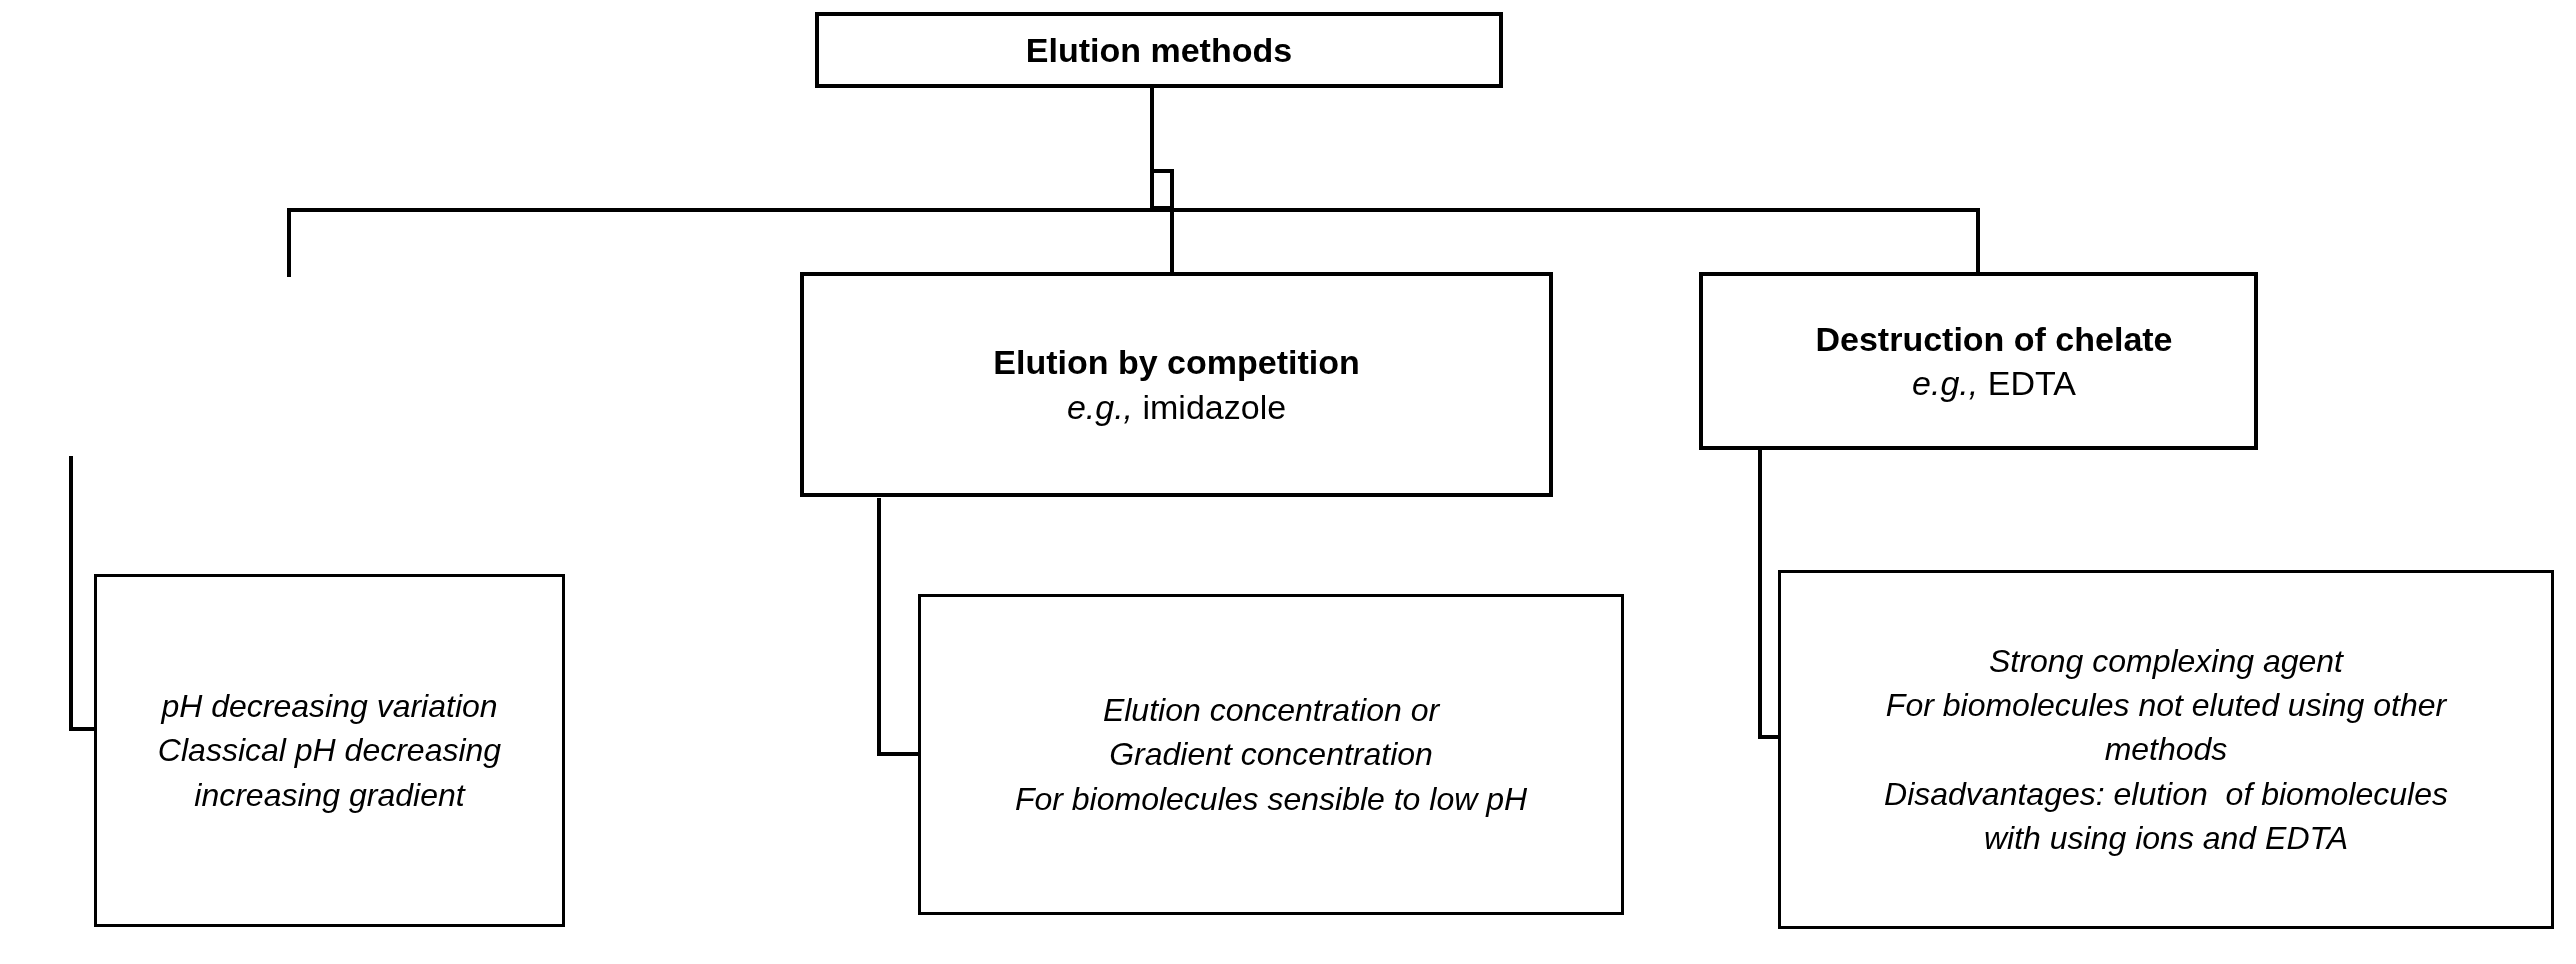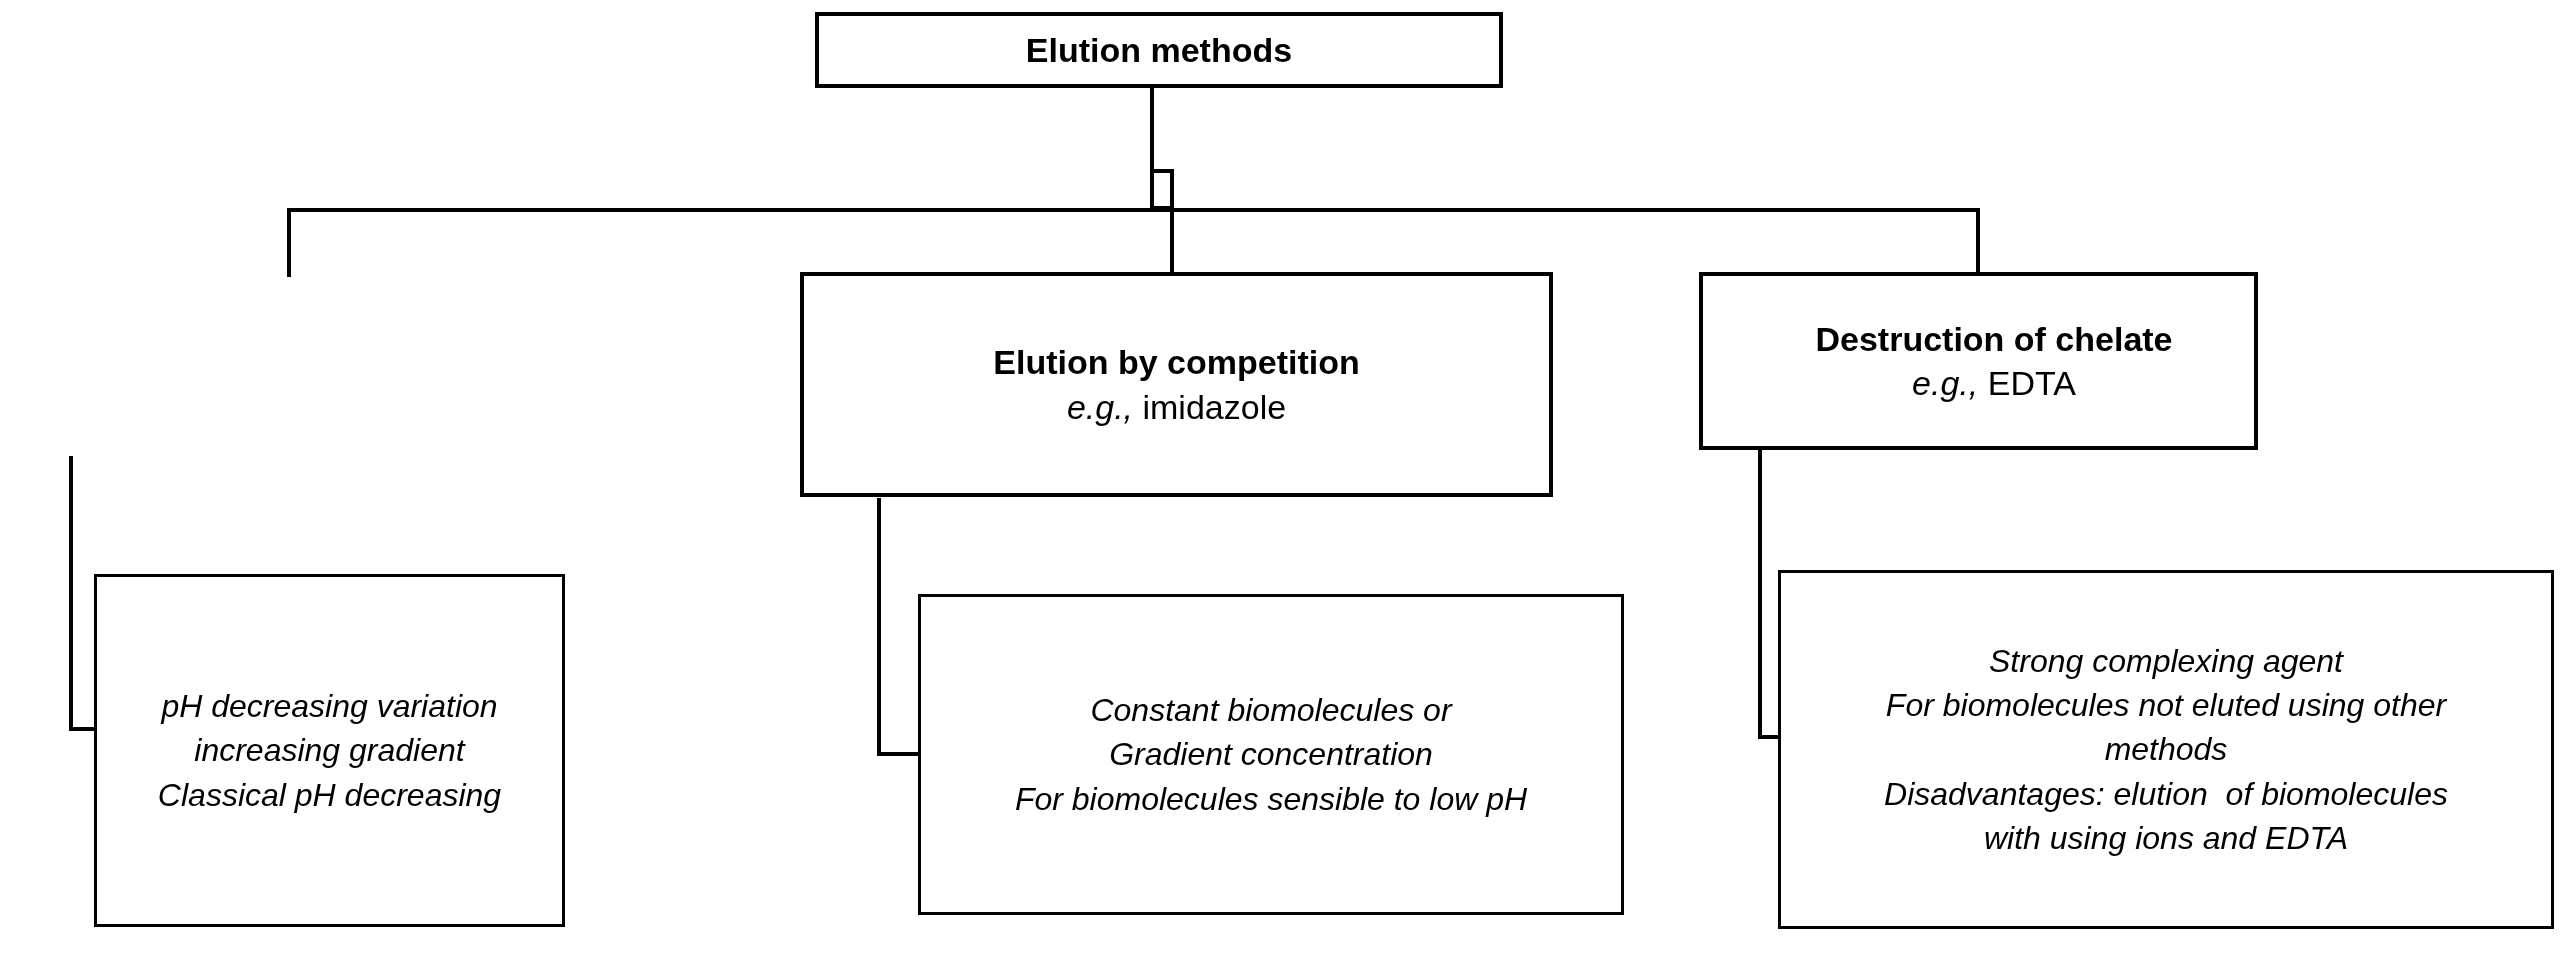--- a/index.html
+++ b/index.html
@@ -93,34 +93,34 @@
   <div class="conn vline" style="left:1170px; top:208px; width:4.1px; height:65px;"></div>
 
   <div class="conn vline" style="left:1976px; top:208px; width:4.1px; height:68px;"></div>
 
 
   <div class="conn vline thin" style="left:69px; top:456px; width:3.5px; height:274px;"></div>
   <div class="conn hline thin" style="left:69px; top:727px; width:29px; height:3.5px;"></div>
 
   <div class="node thin detail" style="left:94px; top:574px; width:471px; height:353px;">
     <div class="line">pH decreasing variation</div>
+    <div class="line">Classical pH decreasing</div>
     <div class="line">increasing gradient</div>
-    <div class="line">Classical pH decreasing</div>
   </div>
 
   <div class="node" style="left:800px; top:272px; width:753px; height:225px;">
     <div class="line bold">Elution by competition</div>
     <div class="eg"><i>e.g.,</i><span> imidazole</span></div>
   </div>
 
   <div class="conn vline thin" style="left:877px; top:498px; width:3.5px; height:258px;"></div>
   <div class="conn hline thin" style="left:877px; top:752px; width:46px; height:3.5px;"></div>
 
   <div class="node thin detail" style="left:918px; top:594px; width:706px; height:321px;">
-    <div class="line">Constant biomolecules or</div>
+    <div class="line">Elution concentration or</div>
     <div class="line">Gradient concentration</div>
     <div class="line">For biomolecules sensible to low pH</div>
   </div>
 
   <div class="node" style="left:1699px; top:272px; width:559px; height:178px;padding-left:31px;">
     <div class="line bold">Destruction of chelate</div>
     <div class="eg"><i>e.g.,</i><span> EDTA</span></div>
   </div>
 
   <div class="conn vline thin" style="left:1758px; top:450px; width:3.5px; height:289px;"></div>

